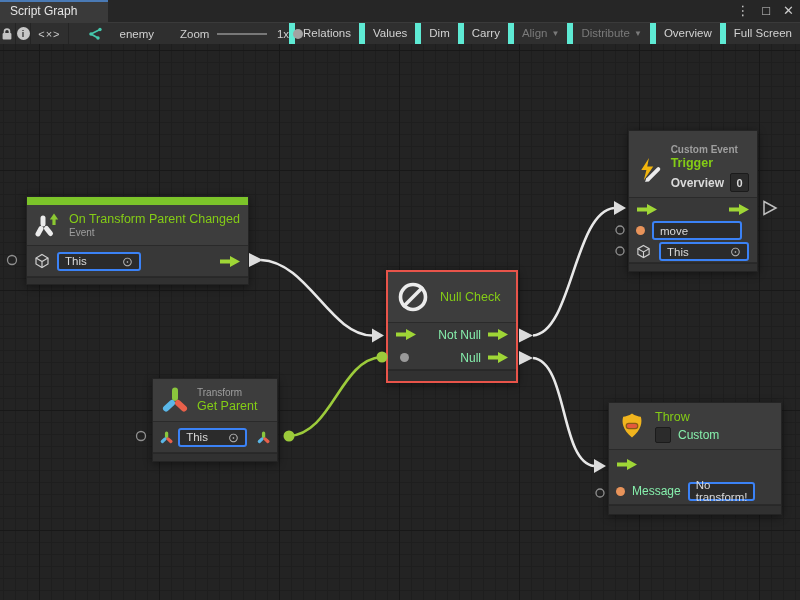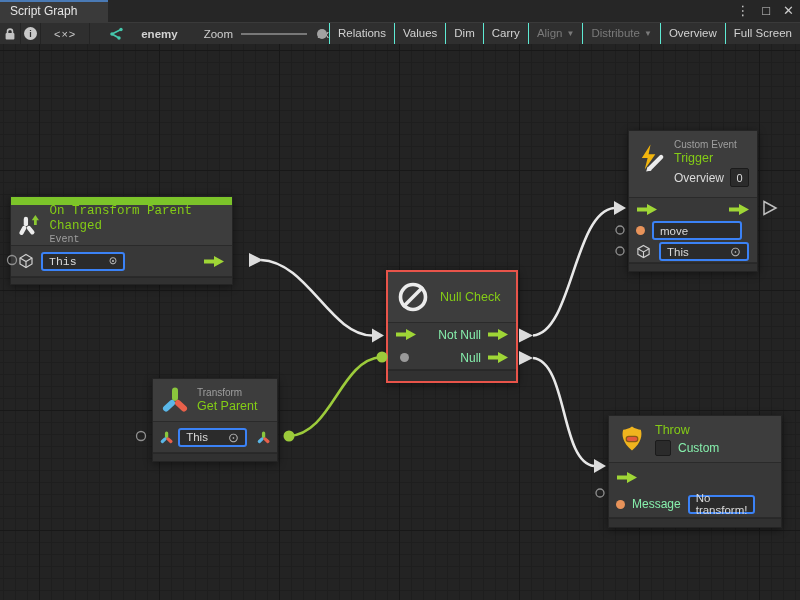--- a/index.html
+++ b/index.html
@@ -19,27 +19,27 @@
   .toolbar{position:absolute;top:22px;left:0;width:800px;height:22px;background:#2f2f2f;
        border-top:1px solid #3a3a3a;box-sizing:border-box;display:flex;align-items:center;
        color:#d2d2d2;font-size:11.5px;}
   .tcell{height:100%;display:flex;align-items:center;justify-content:center;
        border-right:1px solid #242424;box-sizing:border-box;}
   .cell-lock{width:27px;}
   .cell-info{width:26px;}
   .cell-code{width:64px;color:#c9c9c9;font-size:11px;letter-spacing:1px;}
   .info-circle{width:13px;height:13px;border-radius:50%;background:#c8c8c8;color:#2e2e2e;
        font-size:9px;font-weight:bold;display:flex;align-items:center;justify-content:center;}
-  .enemy-group{display:flex;align-items:center;gap:18px;margin-left:18px;font-weight:bold;}
+  .enemy-group{display:flex;align-items:center;gap:18px;margin-left:18px;}
   .zoom-label{margin-left:26px;color:#cfcfcf;}
   .ztrack{width:86px;height:2px;background:#787878;margin:0 2px 0 8px;position:relative;}
   .zhandle{position:absolute;top:-4px;left:76px;width:10px;height:10px;border-radius:50%;background:#a2a2a2;}
   .zval{margin-left:8px;color:#cfcfcf;}
   .tspacer{flex:1;}
-  .tbtn{height:22px;line-height:21px;padding:0 8px;border-left:1px solid #5eead4;white-space:nowrap;}
+  .tbtn{height:22px;line-height:21px;padding:0 8px;border-left:6px solid #5eead4;white-space:nowrap;}
   .tbtn.disabled{color:#7a7a7a;}
   .tbtn .dd{font-size:8px;margin-left:4px;vertical-align:1px;}
 
   
   .canvas{position:absolute;top:44px;left:0;width:800px;height:556px;background-color:#232323;
     background-image:
       linear-gradient(to right,#181818 1px,transparent 1px),
       linear-gradient(to bottom,#181818 1px,transparent 1px),
       linear-gradient(to right,#1e1e1e 1px,transparent 1px),
       linear-gradient(to bottom,#1e1e1e 1px,transparent 1px);
@@ -64,46 +64,46 @@
         display:flex;align-items:center;padding:0 6px;font-size:11.5px;color:#dadada;box-sizing:border-box;}
   .pill .target{margin-left:auto;color:#b5b5b5;font-size:13px;line-height:13px;}
   .dot{width:9px;height:9px;border-radius:50%;}
   .dot.gray{background:#9a9a9a;}
   .dot.orange{background:#e8935a;}
   .checkbox{width:14px;height:14px;background:#2b2b2b;border:1px solid #1b1b1b;border-radius:2px;}
   .argsbox{width:17px;height:17px;background:#2b2b2b;border:1px solid #1b1b1b;border-radius:2px;
         display:flex;align-items:center;justify-content:center;font-size:11px;color:#dadada;margin-left:6px;}
 
   
-  #node-event{left:10px;top:152px;width:223px;font-family:Liberation Mono, monospace;}
+  #node-event{left:26px;top:152px;width:223px;}
   #node-event .hdr{height:40px;}
   #node-event .brow{height:30px;gap:7px;}
   #node-event .ftr{height:6px;}
   #node-event .pill{width:84px;}
 
   #node-nullcheck{left:386px;top:226px;width:132px;}
   #node-nullcheck .hdr{height:50px;gap:10px;text-align:right;}
   #node-nullcheck .brow{height:23px;}
   #node-nullcheck .ftr{height:10px;}
 
   #node-getparent{left:152px;top:334px;width:126px;}
   #node-getparent .hdr{height:42px;}
   #node-getparent .brow{height:30px;gap:5px;}
   #node-getparent .ftr{height:7px;}
   #node-getparent .pill{width:76px;}
 
   #node-customevent{left:628px;top:86px;width:130px;}
-  #node-customevent .hdr{height:66px;align-items:flex-start;padding-top:8px;}
+  #node-customevent .hdr{height:66px;align-items:center;padding-top:8px;font-weight:bold;}
   #node-customevent .brow{height:21px;}
   #node-customevent .brow.first{height:22px;}
   #node-customevent .ftr{height:7px;}
   #node-customevent .pill{width:90px;margin-left:7px;}
   .argsrow{display:flex;align-items:center;font-size:12px;color:#dadada;margin-top:2px;}
 
-  #node-throw{left:608px;top:371px;width:174px;}
+  #node-throw{left:608px;top:358px;width:174px;}
   #node-throw .hdr{height:46px;}
   #node-throw .brow.first{height:28px;}
   #node-throw .brow.second{height:26px;gap:7px;}
   #node-throw .ftr{height:8px;}
   #node-throw .pill{width:67px;}
   .cbrow{display:flex;align-items:center;gap:7px;margin-top:2px;}
 
   
   .wires{position:absolute;top:44px;left:0;width:800px;height:556px;z-index:5;pointer-events:none;}
 </style>

